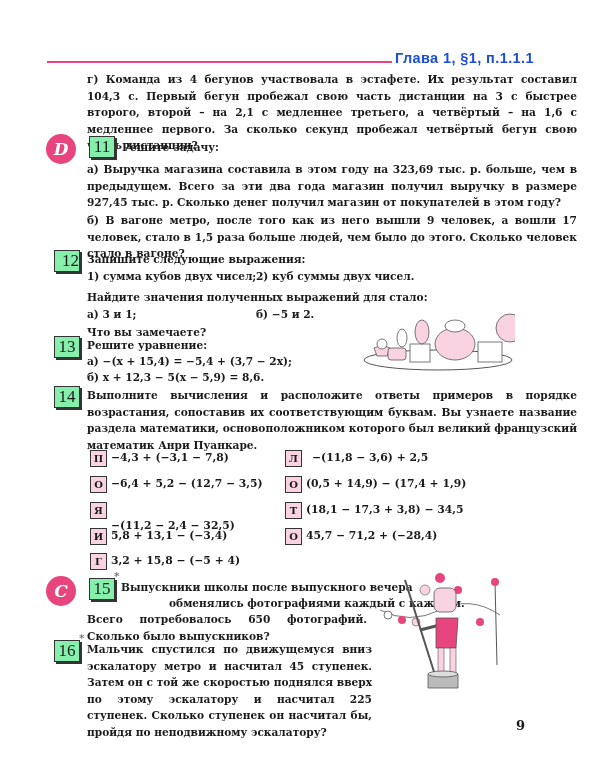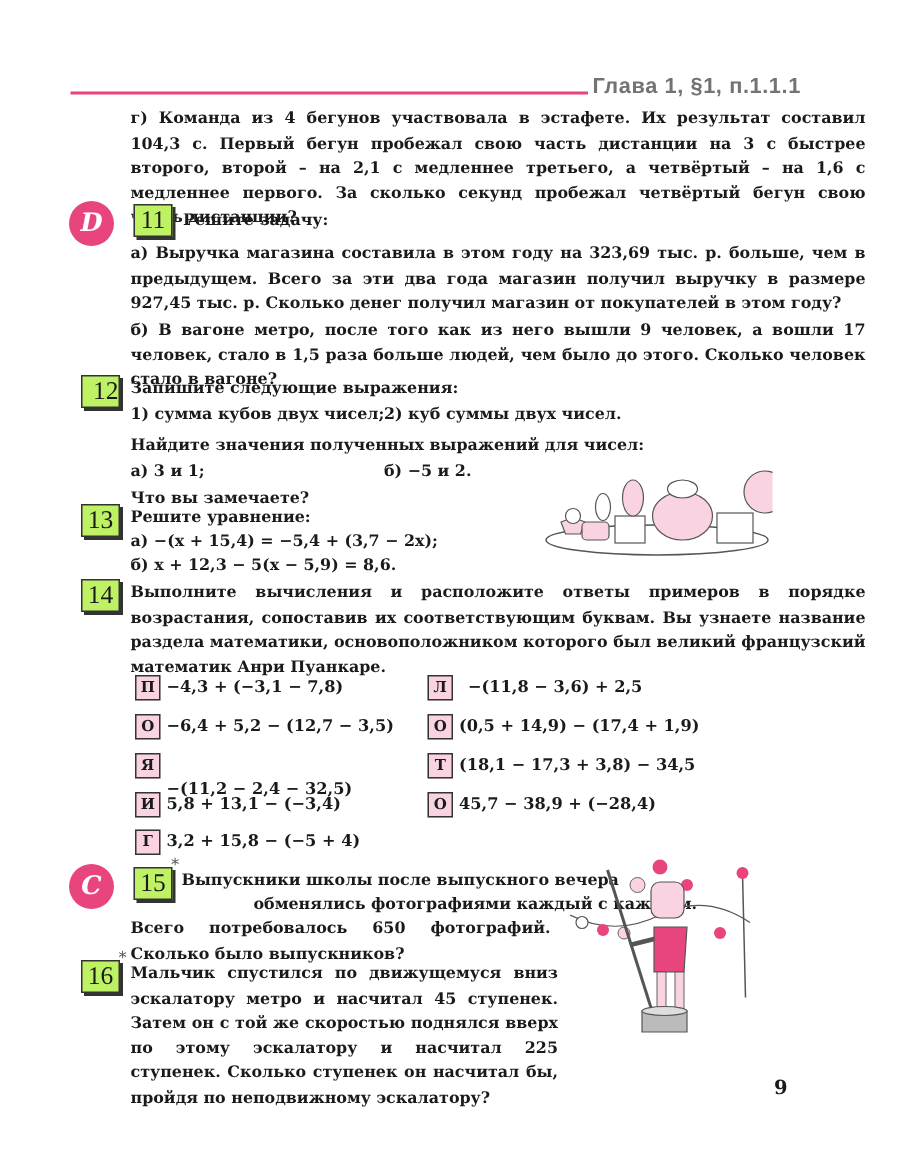--- a/index.html
+++ b/index.html
@@ -7,26 +7,26 @@
     width: 610px; height: 770px; position: relative; overflow: hidden;
     font-family: "DejaVu Serif", "Liberation Serif", serif;
     color: #1a1a1a;
   }
   .header-line {
     position: absolute; left: 47px; top: 61px; width: 345px; height: 2px; background: #e8457f;
   }
   .header-title {
     position: absolute; left: 395px; top: 50px;
     font-family: "Liberation Sans", sans-serif; font-weight: bold; font-size: 14.5px;
-    color: #737373; letter-spacing: 0.4px;
+    color: #1d4ed8; letter-spacing: 0.4px;
   }
   .txt { position: absolute; font-size: 10.6px; line-height: 16.5px; font-weight: bold; text-align: justify; }
   .txt p { margin: 0; }
   .num-box {
-    position: absolute; width: 24px; height: 20px; background: #bef264;
+    position: absolute; width: 24px; height: 20px; background: #86efac;
     border: 1px solid #333; box-shadow: 2px 2px 0 #333;
     font-family: "Liberation Serif", serif; font-size: 17px; line-height: 20px; text-align: center; color: #1a1a1a;
   }
   .star { position: absolute; font-size: 11px; color: #555; font-family: "DejaVu Sans", sans-serif; }
   .level-badge {
     position: absolute; width: 30px; height: 30px; border-radius: 50%; background: #e8457f;
     color: #fff; font-family: "DejaVu Serif", serif; font-style: italic; font-weight: bold;
     font-size: 17px; line-height: 30px; text-align: center;
   }
   .letter-box {
@@ -54,21 +54,21 @@
     <p>а) Выручка магазина составила в этом году на 323,69 тыс. р. больше, чем в предыдущем. Всего за эти два года магазин получил выручку в размере 927,45 тыс. р. Сколько денег получил магазин от покупателей в этом году?</p>
   </div>
 <div class="txt" style="left:87px; top:212px; width:490px;">
     <p>б) В вагоне метро, после того как из него вышли 9 человек, а вошли 17 человек, стало в 1,5 раза больше людей, чем было до этого. Сколько человек стало в вагоне?</p>
   </div>
 
 <div class="num-box" style="left:54px; top:250px;text-align:right;">12</div>
 <div class="txt" style="left:87px; top:251px;">Запишите следующие выражения:</div>
 <div class="txt" style="left:87px; top:268px;">1) сумма кубов двух чисел;</div>
 <div class="txt" style="left:256px; top:268px;">2) куб суммы двух чисел.</div>
-<div class="txt" style="left:87px; top:289px;">Найдите значения полученных выражений для чисел:</div>
+<div class="txt" style="left:87px; top:289px;">Найдите значения полученных выражений для стало:</div>
 <div class="txt" style="left:87px; top:306px;">а) 3 и 1;</div>
 <div class="txt" style="left:256px; top:306px;">б) −5 и 2.</div>
 <div class="txt" style="left:87px; top:324px;">Что вы замечаете?</div>
 
 <svg class="illus" style="left:360px; top:308px;" width="155" height="70" viewBox="0 0 155 70">
   <ellipse cx="78" cy="52" rx="74" ry="10" fill="#fff" stroke="#555" stroke-width="1"></ellipse>
   <path d="M14 40 q8 -4 16 0 l-3 8 h-10z" fill="#f9d3e2" stroke="#555" stroke-width="0.8"></path>
   <circle cx="22" cy="36" r="5" fill="#fff" stroke="#555" stroke-width="0.8"></circle>
   <rect x="28" y="40" width="18" height="12" rx="3" fill="#f9d3e2" stroke="#555" stroke-width="0.8"></rect>
   <ellipse cx="42" cy="30" rx="5" ry="9" fill="#fff" stroke="#555" stroke-width="0.8"></ellipse>
@@ -101,21 +101,21 @@
 <div class="letter-box" style="left:90px; top:553px;">Г</div>
 <div class="expr" style="left:111px; top:552px;">3,2 + 15,8 − (−5 + 4)</div>
 
 <div class="letter-box" style="left:285px; top:450px;">Л</div>
 <div class="expr" style="left:312px; top:449px;">−(11,8 − 3,6) + 2,5</div>
 <div class="letter-box" style="left:285px; top:476px;">О</div>
 <div class="expr" style="left:306px; top:475px;">(0,5 + 14,9) − (17,4 + 1,9)</div>
 <div class="letter-box" style="left:285px; top:502px;">Т</div>
 <div class="expr" style="left:306px; top:501px;">(18,1 − 17,3 + 3,8) − 34,5</div>
 <div class="letter-box" style="left:285px; top:528px;">О</div>
-<div class="expr" style="left:306px; top:527px;">45,7 − 38,9 + (−28,4)</div>
+<div class="expr" style="left:306px; top:527px;">45,7 − 71,2 + (−28,4)</div>
 
 <div class="level-badge" style="left:46px; top:576px;">C</div>
 <div class="num-box" style="left:89px; top:578px;">15</div>
 <div class="star" style="left:114px; top:570px;">*</div>
 <div class="txt" style="left:121px; top:579px;">Выпускники школы после выпускного вечера</div>
 <div class="txt" style="left:121px; top:595px;margin-left:48px;">обменялись фотографиями каждый с каждым.</div>
 <div class="txt" style="left:87px; top:611px; width:280px;">
     <p>Всего потребовалось 650 фотографий. Сколько было выпускников?</p>
   </div>
 

